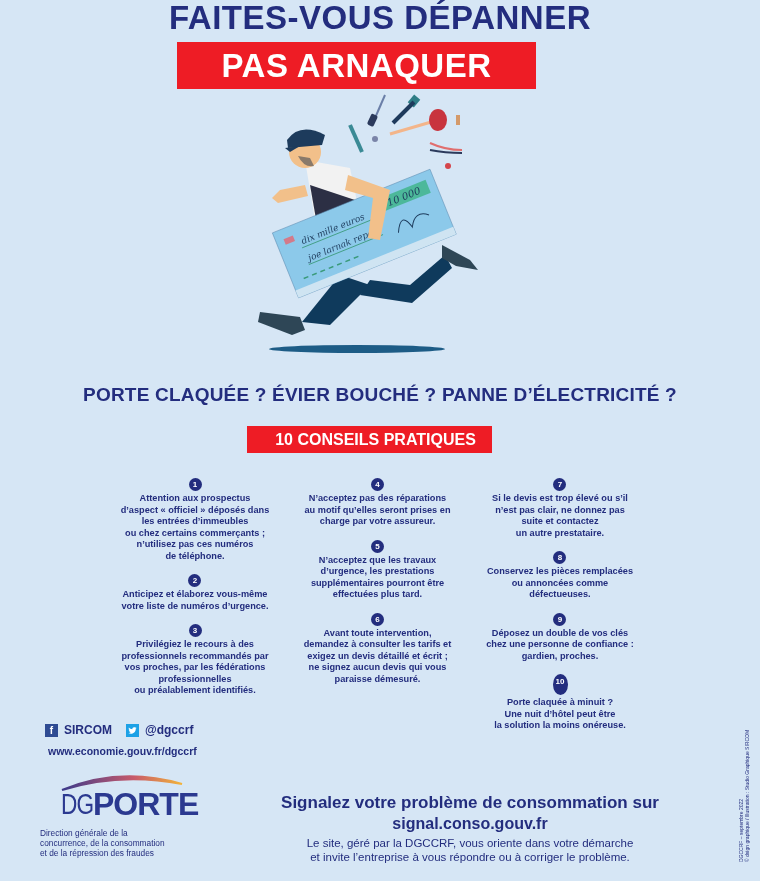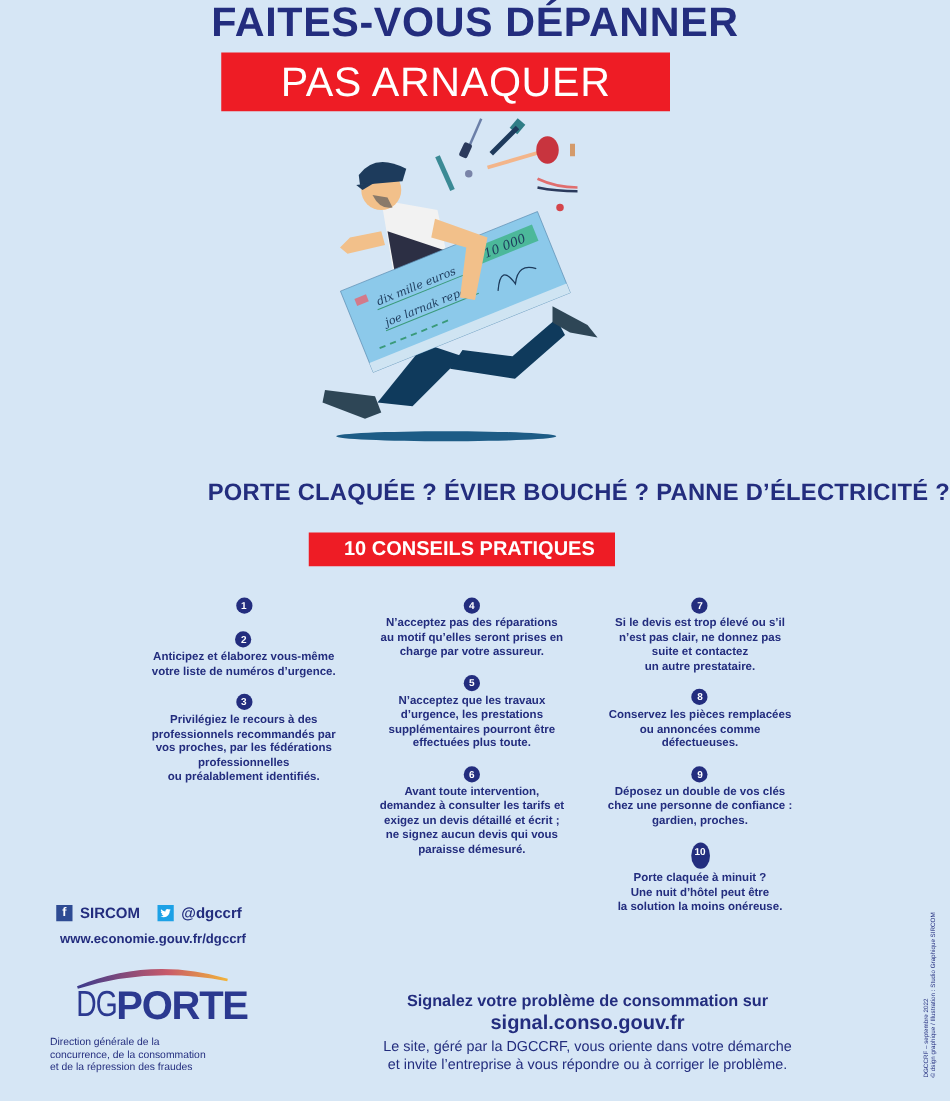--- a/index.html
+++ b/index.html
@@ -2,25 +2,25 @@
 <html><head>
 <meta charset="utf-8">
 <style>
   * { box-sizing: border-box; margin: 0; padding: 0; }
   html, body { width: 760px; height: 881px; background: #d6e6f5; overflow: hidden; }
   body { position: relative; font-family: "Liberation Sans", "DejaVu Sans", sans-serif; color: #1f2a78; }
 
   .title { position: absolute; left: 0; width: 760px; top: 0; text-align: center;
     font-size: 33px; font-weight: bold; color: #232d7e; letter-spacing: 0.5px; line-height: 36px; }
   .banner { position: absolute; left: 177px; top: 42px; width: 359px; height: 47px; background: #ee1c25;
-    color: #fff; font-size: 33px; font-weight: normal; text-align: center; line-height: 47px; letter-spacing: 0.5px; }
+    color: #fff; font-size: 33px; font-weight: bold; text-align: center; line-height: 47px; letter-spacing: 0.5px; }
 
   .illustration { position: absolute; left: 230px; top: 90px; width: 260px; height: 270px; }
 
-  .question { position: absolute; left: 0; width: 760px; top: 384px; text-align: right;
+  .question { position: absolute; left: 0; width: 760px; top: 384px; text-align: center;
     font-size: 19px; font-weight: bold; color: #232d7e; letter-spacing: 0.2px; }
   .tips-banner { position: absolute; left: 247px; top: 426px; width: 245px; height: 27px; background: #ee1c25;
     color: #fff; font-size: 16px; font-weight: bold; text-align: center; line-height: 27px; padding-left: 12px; }
 
   .col { position: absolute; top: 478px; display: flex; flex-direction: column; align-items: center; text-align: center; }
   .tip { display: flex; flex-direction: column; align-items: center; margin-bottom: 12px; }
   .num { width: 13px; height: 13px; border-radius: 50%; background: #232d7e; color: #fff;
     font-size: 8px; font-weight: bold; line-height: 13px; text-align: center; margin-bottom: 2px; }
   .num.wide { width: 15px; height: 21px; line-height: 15px; font-size: 8px; }
   .tip-text { font-size: 9.2px; font-weight: bold; line-height: 11.5px; color: #232d7e; white-space: pre-line; }
@@ -30,21 +30,21 @@
   .tw { width: 13px; height: 13px; background: #1da1e6; margin-left: 14px; margin-right: 6px; position: relative; }
   .tw svg { position: absolute; left: 2px; top: 2px; }
   .url { position: absolute; left: 48px; top: 745px; font-size: 10.5px; font-weight: bold; color: #232d7e; }
 
   .logo { position: absolute; left: 55px; top: 770px; width: 150px; height: 100px; }
   .logo-dg { position: absolute; left: 6px; top: 18px; font-size: 29px; color: #2b3990; font-weight: normal; letter-spacing: -1px; transform: scaleX(0.78); transform-origin: left; }
   .logo-ccrf { position: absolute; left: 38px; top: 16px; font-size: 32px; color: #2b3990; font-weight: bold; letter-spacing: -1px; }
   .logo-sub { position: absolute; left: -15px; top: 58px; width: 160px; font-size: 8.3px; font-weight: normal; line-height: 10px; text-align: left; color: #232d7e; white-space: pre-line; }
 
   .signal { position: absolute; left: 280px; top: 793px; width: 380px; text-align: center; color: #232d7e; }
-  .signal-intro { font-size: 13px; font-weight: bold; }
+  .signal-intro { font-size: 17px; font-weight: bold; }
   .signal-url { font-size: 16px; font-weight: bold; margin-top: 2px; }
   .signal-desc { font-size: 11.5px; line-height: 14px; margin-top: 3px; white-space: pre-line; }
 
   .credit { position: absolute; left: 738px; top: 862px; transform: rotate(-90deg); transform-origin: left top;
     font-size: 5px; color: #232d7e; white-space: pre-line; line-height: 6px; width: 170px; }
 </style>
 </head>
 <body>
 
 <div class="title" style="top:0px;">FAITES-VOUS DÉPANNER</div>
@@ -101,20 +101,26 @@
     <path d="M118 85 L160 100 L150 150 L138 148 L143 108 L115 100 Z" fill="#f2c08a"></path>
   </svg>
 </div>
 
 <div class="question">PORTE CLAQUÉE ? ÉVIER BOUCHÉ ? PANNE D’ÉLECTRICITÉ ?</div>
 <div class="tips-banner">10 CONSEILS PRATIQUES</div>
 
 <div class="col" style="left:95px; width:200px;">
   <div class="tip">
     <div class="num">1</div>
+    <div class="tip-text">Attention aux prospectus
+d’aspect « officiel » déposés dans
+les entrées d’immeubles
+ou chez certains commerçants ;
+n’utilisez pas ces numéros
+de téléphone.</div>
   </div>
   <div class="tip">
     <div class="num">2</div>
     <div class="tip-text">Anticipez et élaborez vous-même
 votre liste de numéros d’urgence.</div>
   </div>
   <div class="tip">
     <div class="num">3</div>
     <div class="tip-text">Privilégiez le recours à des
 professionnels recommandés par
@@ -129,21 +135,21 @@
     <div class="num">4</div>
     <div class="tip-text">N’acceptez pas des réparations
 au motif qu’elles seront prises en
 charge par votre assureur.</div>
   </div>
   <div class="tip">
     <div class="num">5</div>
     <div class="tip-text">N’acceptez que les travaux
 d’urgence, les prestations
 supplémentaires pourront être
-effectuées plus toute.</div>
+effectuées plus tard.</div>
   </div>
   <div class="tip">
     <div class="num">6</div>
     <div class="tip-text">Avant toute intervention,
 demandez à consulter les tarifs et
 exigez un devis détaillé et écrit ;
 ne signez aucun devis qui vous
 paraisse démesuré.</div>
   </div>
 </div>

